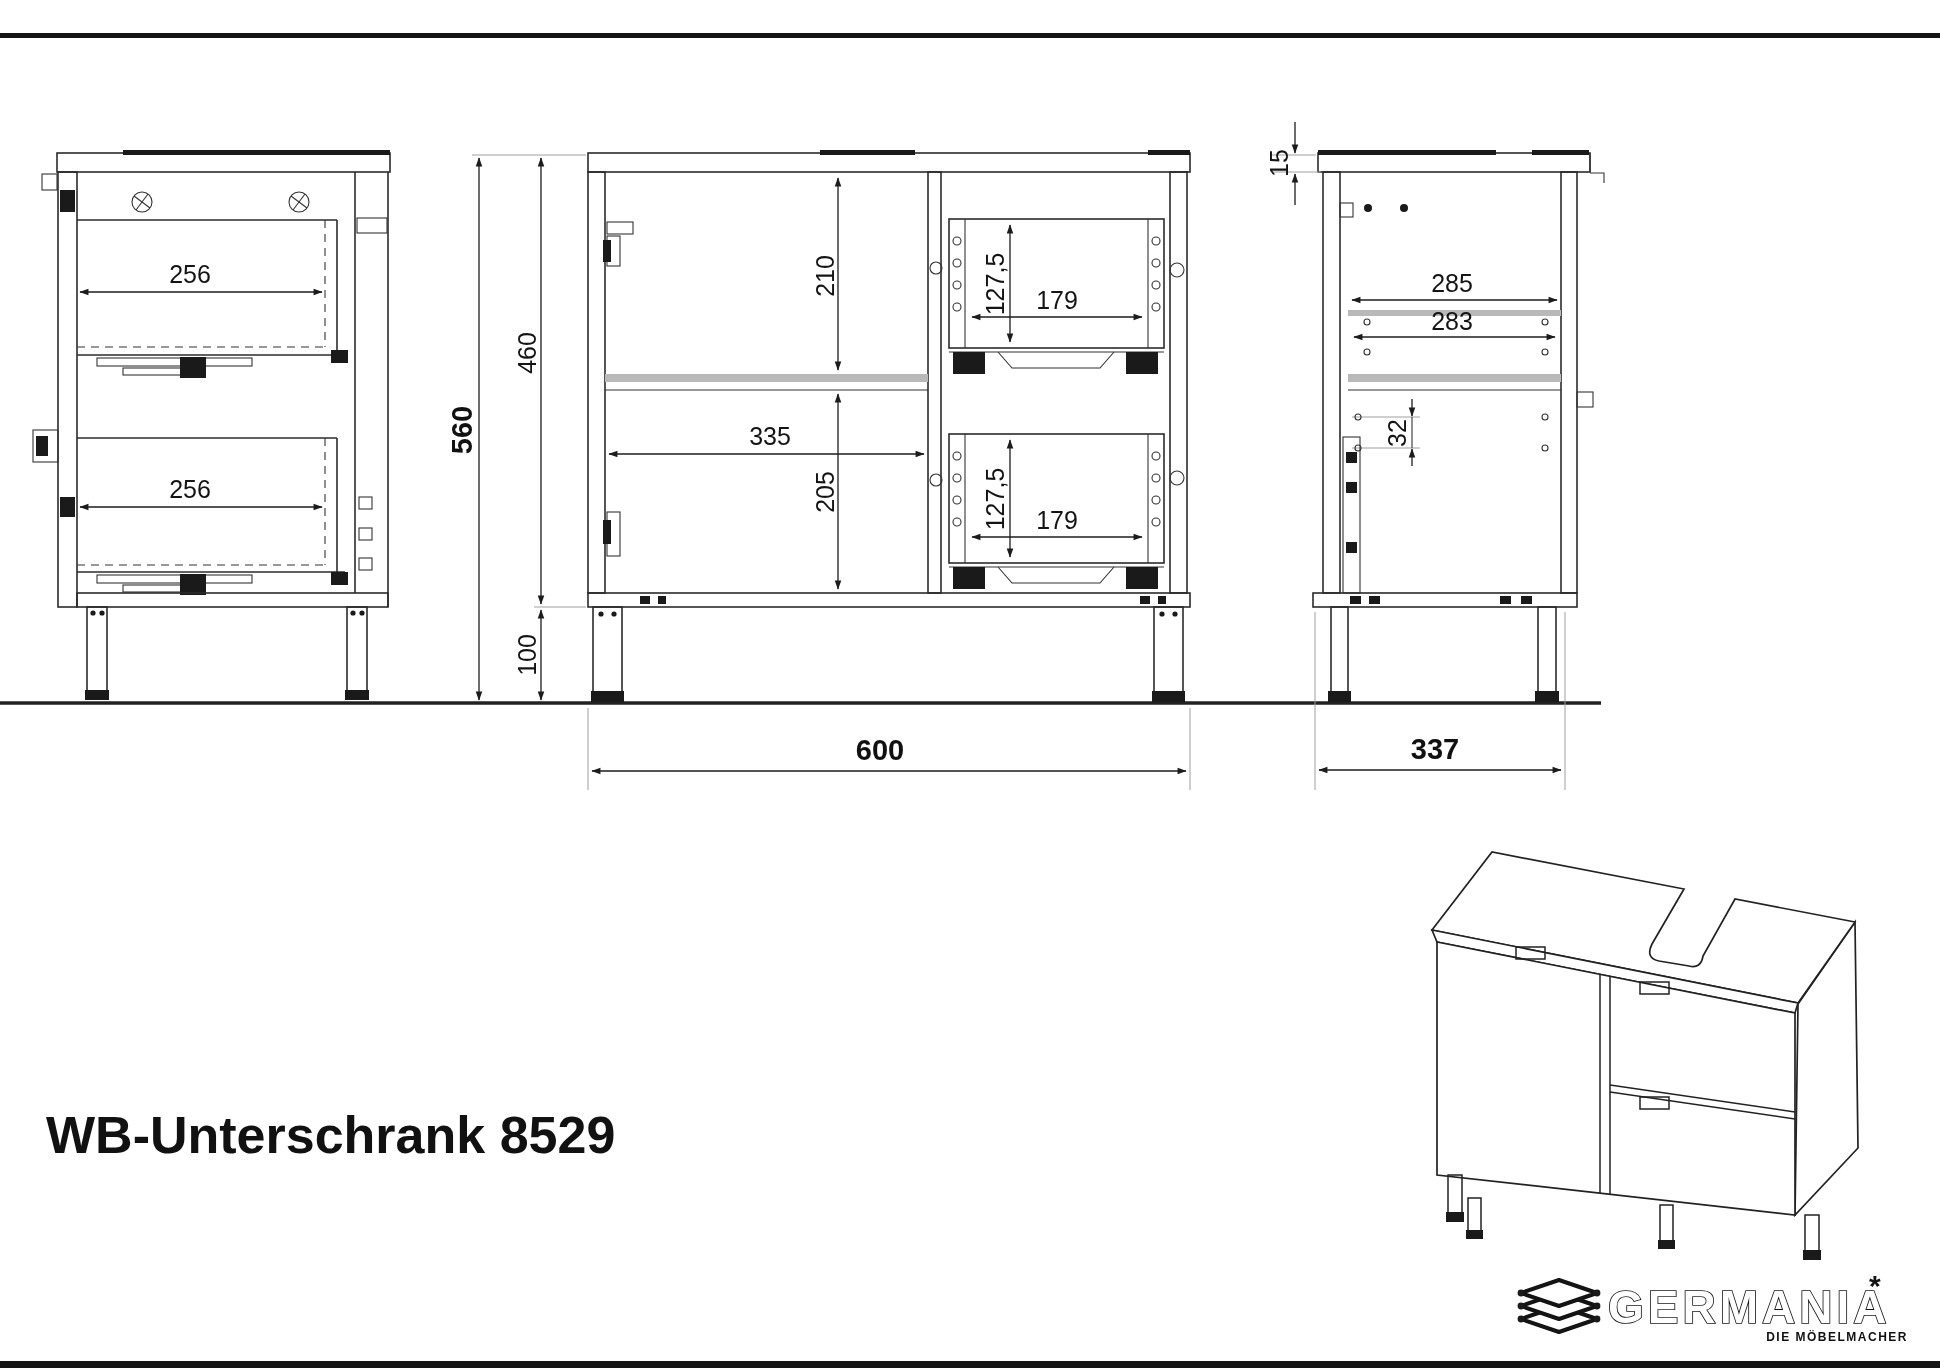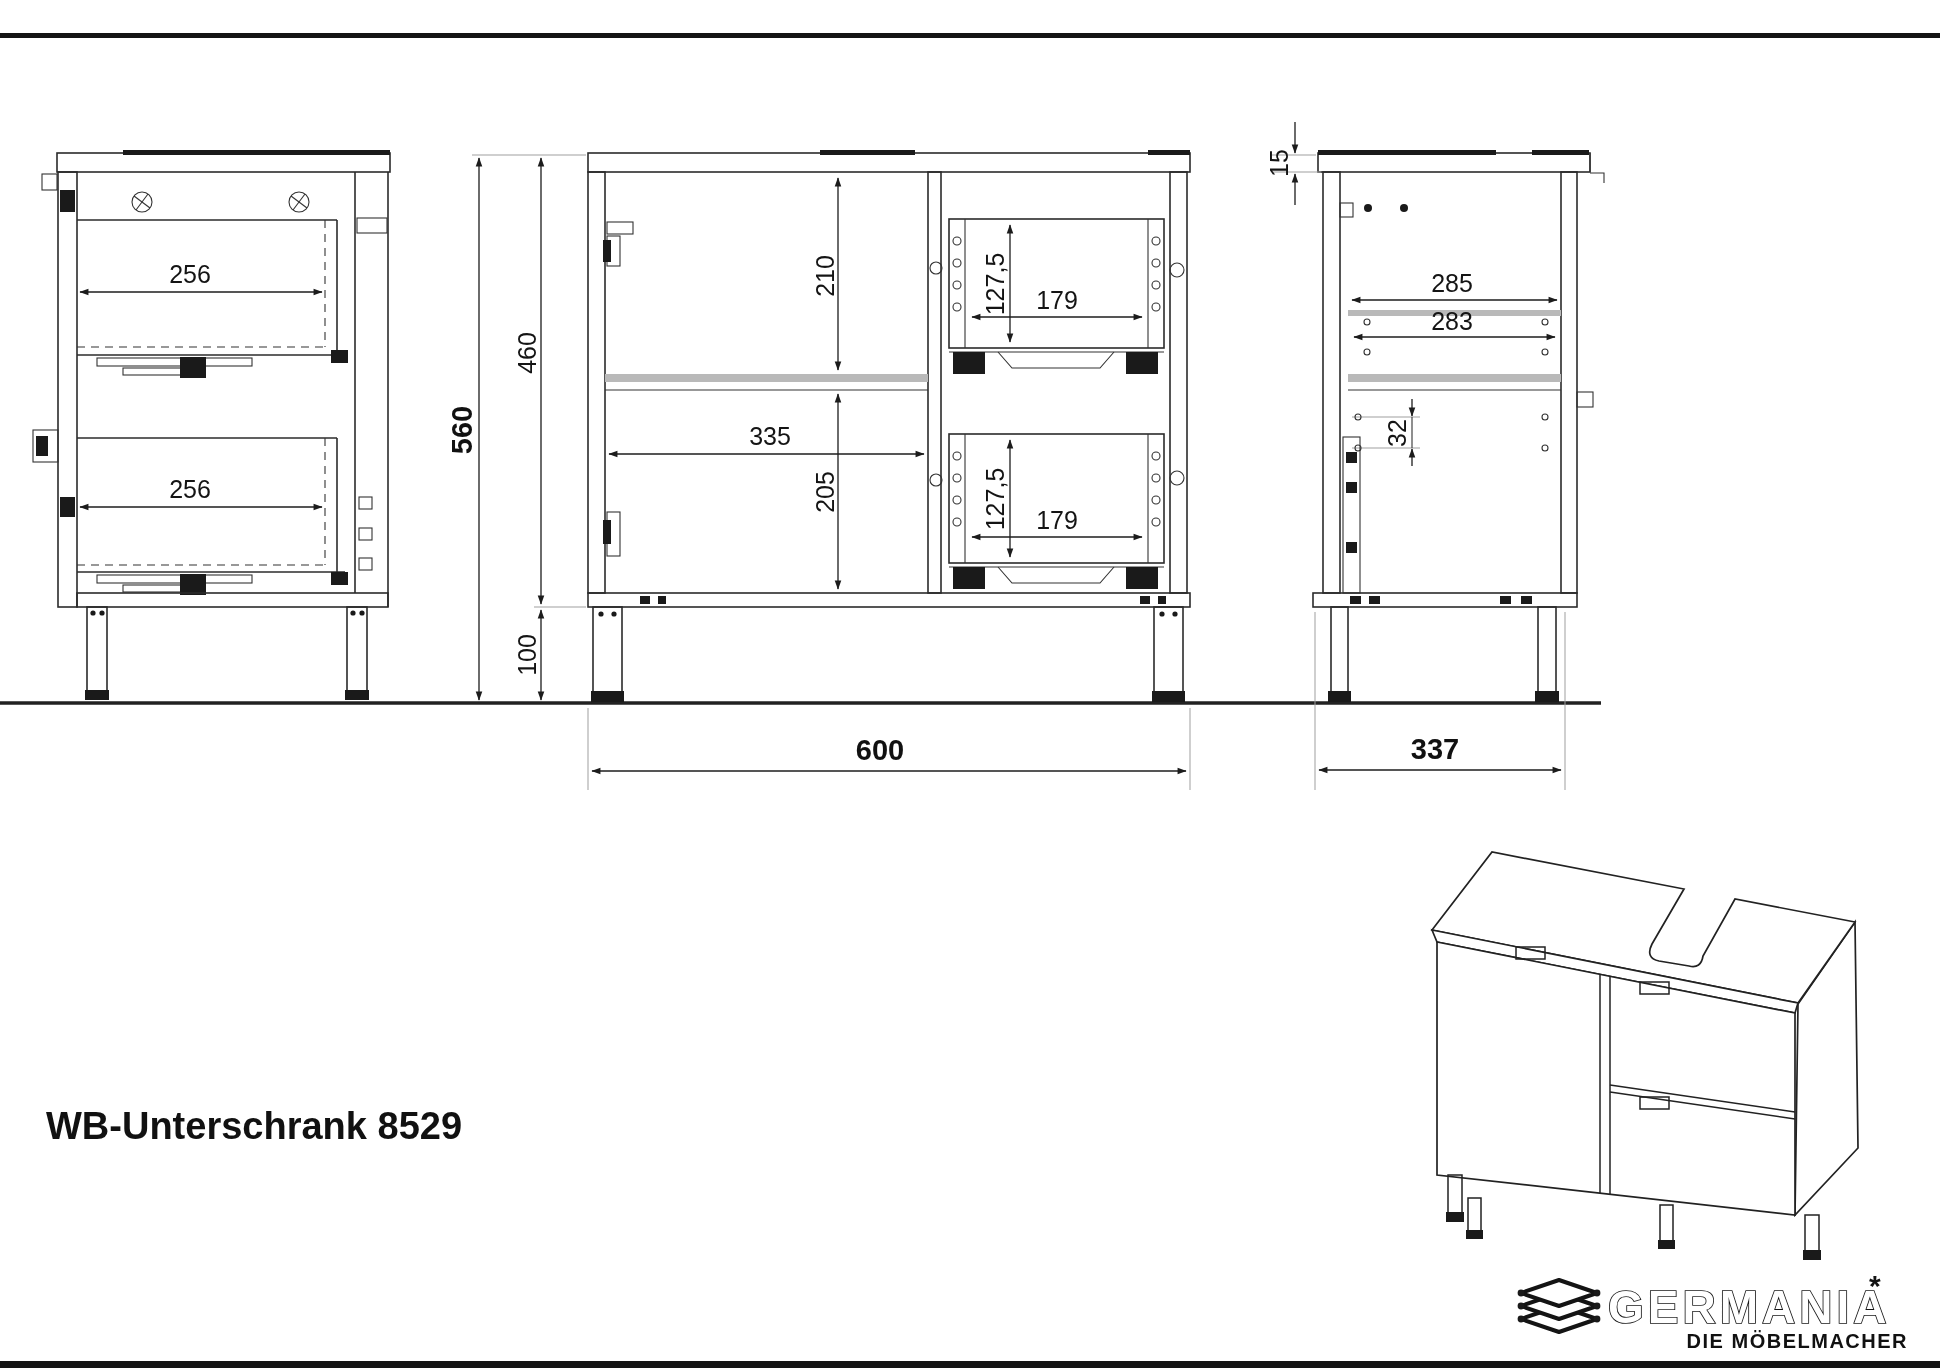--- a/index.html
+++ b/index.html
@@ -16,26 +16,26 @@
   .blk{fill:#1a1a1a;stroke:none;}
   .dim{stroke:#1c1c1c;stroke-width:1.3;fill:none;
        marker-start:url(#arr);marker-end:url(#arr);}
   .dima{stroke:#1c1c1c;stroke-width:1.3;fill:none;marker-end:url(#arr);}
   text.d{font:25px "Liberation Sans",sans-serif;fill:#141414;}
   text.db{font:bold 29px "Liberation Sans",sans-serif;fill:#111;}
   .p3d{stroke:#222;stroke-width:1.7;fill:#fff;}
   .l3d{stroke:#222;stroke-width:1.5;fill:none;}
 
   
-  .title{position:absolute;left:46px;top:1105px;font-size:38px;font-weight:bold;color:#111;
+  .title{position:absolute;left:46px;top:1105px;font-size:52px;font-weight:bold;color:#111;
          letter-spacing:0px;white-space:nowrap;}
   .specs{position:absolute;left:48px;top:1196px;font-size:27px;color:#141414;}
   .specs .row{height:30px;line-height:30px;}
   .specs .sl{display:inline-block;width:132px;}
-  .logo-tagline{position:absolute;right:32px;top:1330px;font-size:20px;font-weight:bold;
+  .logo-tagline{position:absolute;right:32px;top:1330px;font-size:12px;font-weight:bold;
         letter-spacing:1.5px;color:#111;}
   .border-bar{position:absolute;left:0;width:1940px;background:#141414;}
 </style>
 </head>
 <body>
 
 <div id="page">
 
   <div class="border-bar" style="top:33px;height:5px;"></div>
   <div class="border-bar" style="top:1361px;height:7px;"></div>

